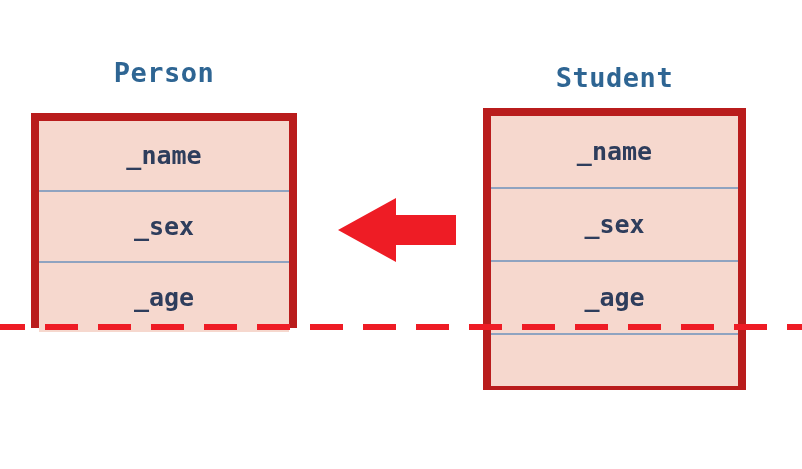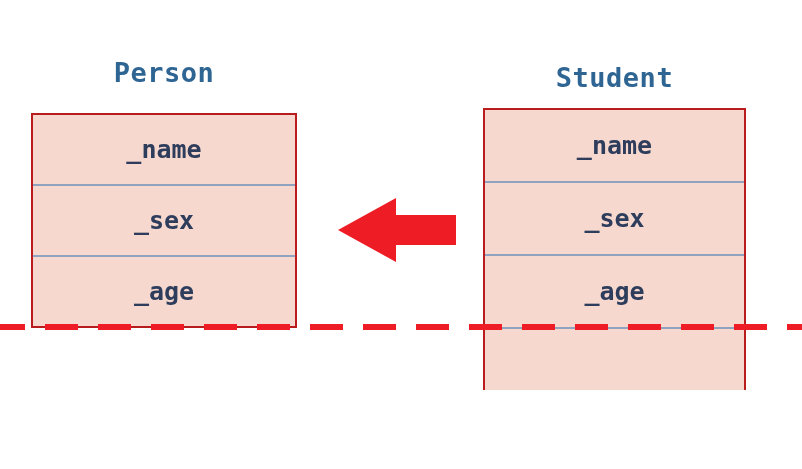--- a/index.html
+++ b/index.html
@@ -26,21 +26,21 @@
     font-weight: bold;
     font-size: 27px;
     letter-spacing: 0.5px;
     color: #2E6593;
     white-space: nowrap;
     user-select: none;
   }
   .class-box {
     position: absolute;
     box-sizing: border-box;
-    border: 2px solid #b91c1c;
+    border: 8px solid #b91c1c;
     background: #F6D8CE;
   }
   .class-row {
     box-sizing: border-box;
     display: flex;
     align-items: center;
     justify-content: center;
     font-family: "DejaVu Sans Mono", monospace;
     font-weight: bold;
     font-size: 25px;

